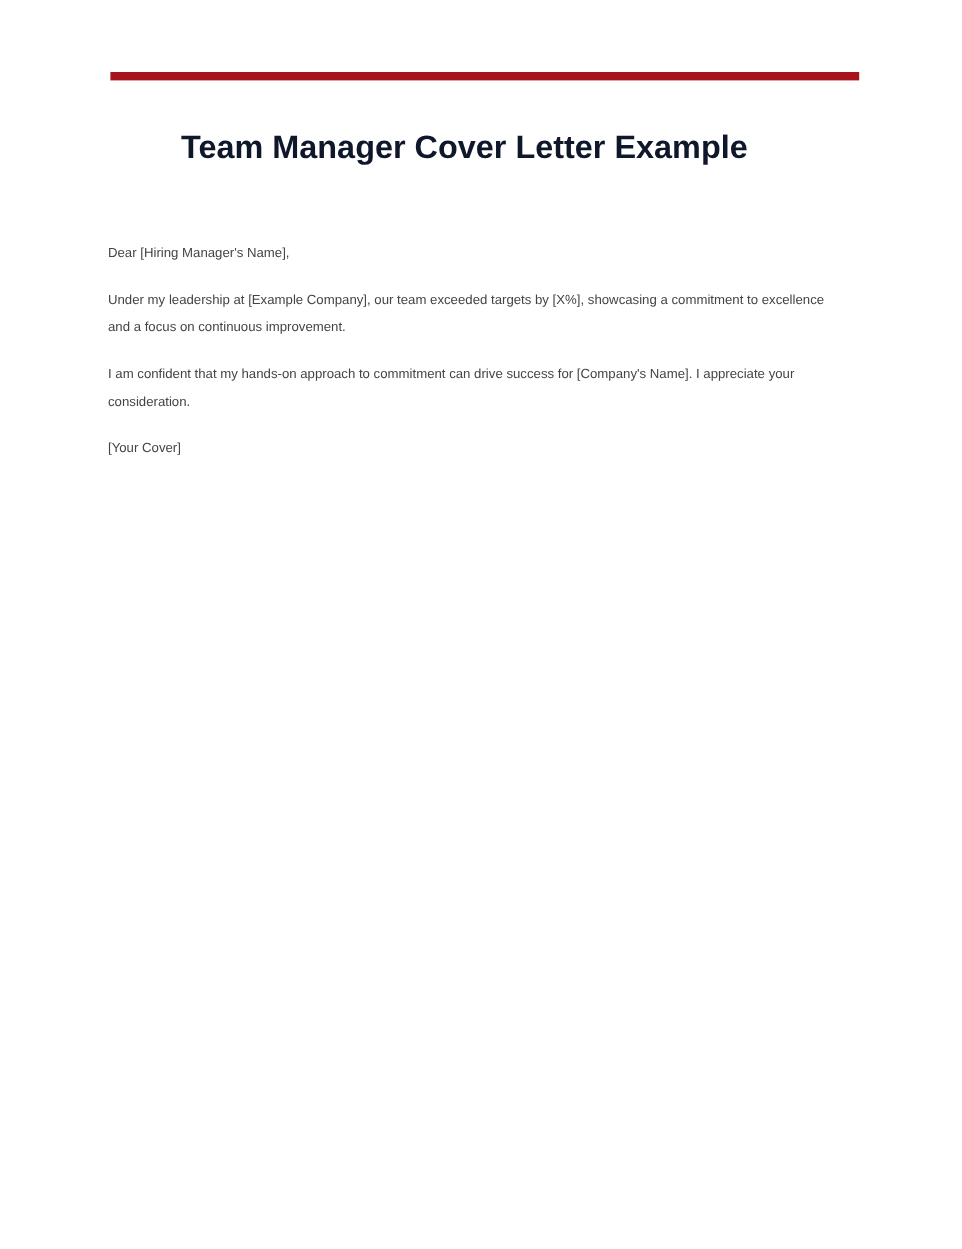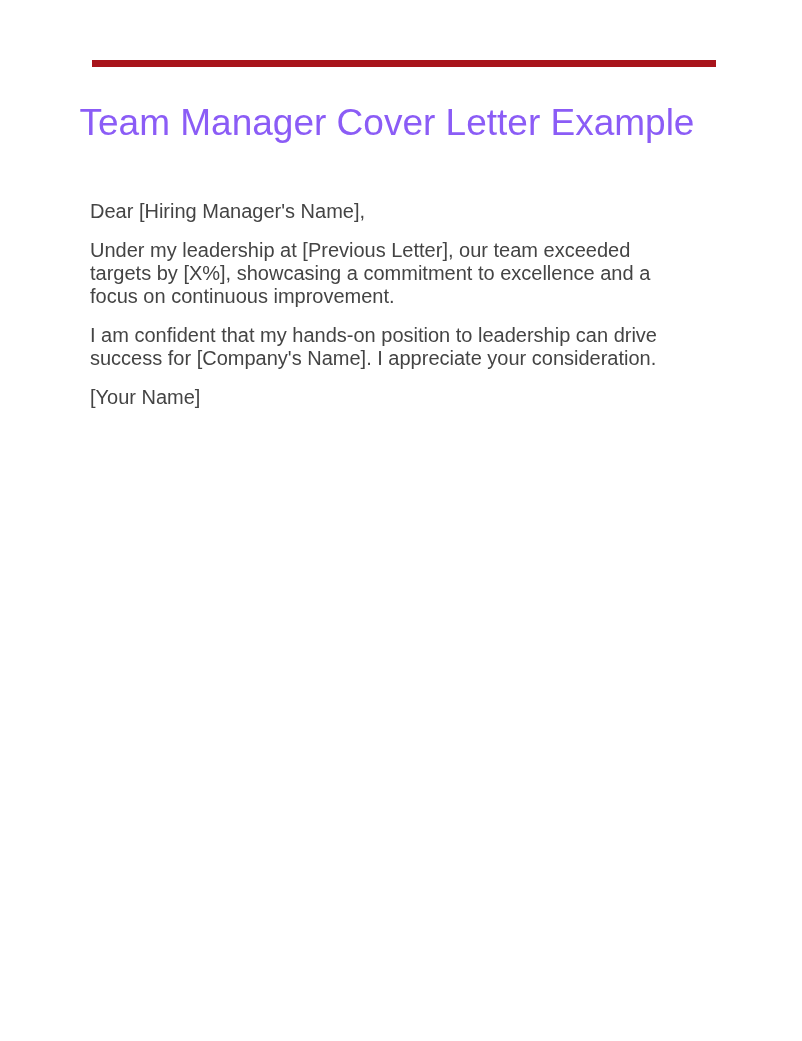--- a/index.html
+++ b/index.html
@@ -21,44 +21,44 @@
       width: 624px;
       height: 7px;
       background: #a8141b;
     }
     .title {
       position: absolute;
       left: 0;
       width: 774px;
       top: 104px;
       text-align: center;
-      font-size: 37px;
+      font-size: 27px;
       line-height: 38px;
-      color: #8b5cf6;
+      color: #0f172a;
       margin: 0;
-      font-weight: normal;
+      font-weight: bold;
     }
     .letter {
       position: absolute;
       left: 90px;
       top: 200px;
       width: 600px;
-      font-size: 20px;
+      font-size: 11px;
       line-height: 23px;
       color: #444444;
     }
     .letter p {
       margin: 0 0 16px 0;
     }
   </style>
 </head>
 <body>
 
 <div class="top-rule"></div>
 
 <h1 class="title">Team Manager Cover Letter Example</h1>
 
 <div class="letter">
   <p>Dear [Hiring Manager's Name],</p>
-  <p>Under my leadership at [Previous Letter], our team exceeded targets by [X%], showcasing a commitment to excellence and a focus on continuous improvement.</p>
-  <p>I am confident that my hands-on position to leadership can drive success for [Company's Name]. I appreciate your consideration.</p>
-  <p>[Your Name]</p>
+  <p>Under my leadership at [Example Company], our team exceeded targets by [X%], showcasing a commitment to excellence and a focus on continuous improvement.</p>
+  <p>I am confident that my hands-on approach to commitment can drive success for [Company's Name]. I appreciate your consideration.</p>
+  <p>[Your Cover]</p>
 </div>
 
 </body></html>

